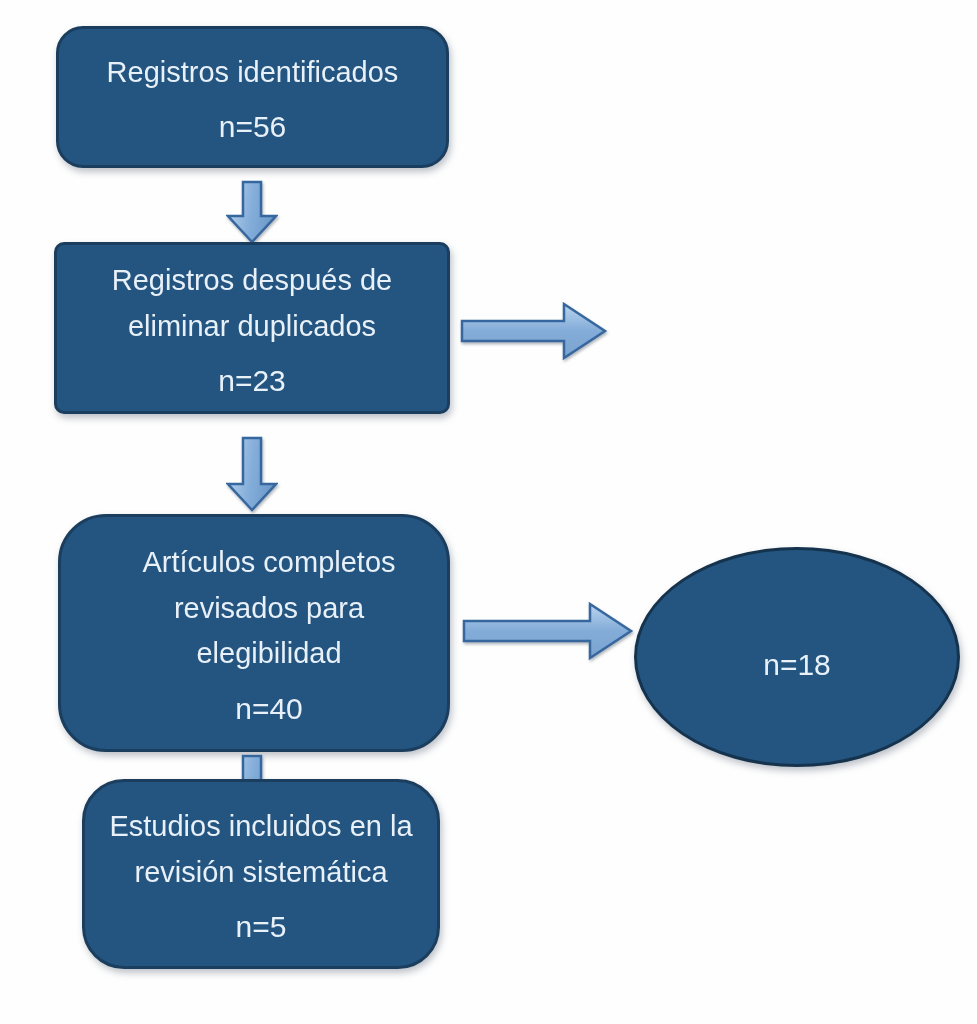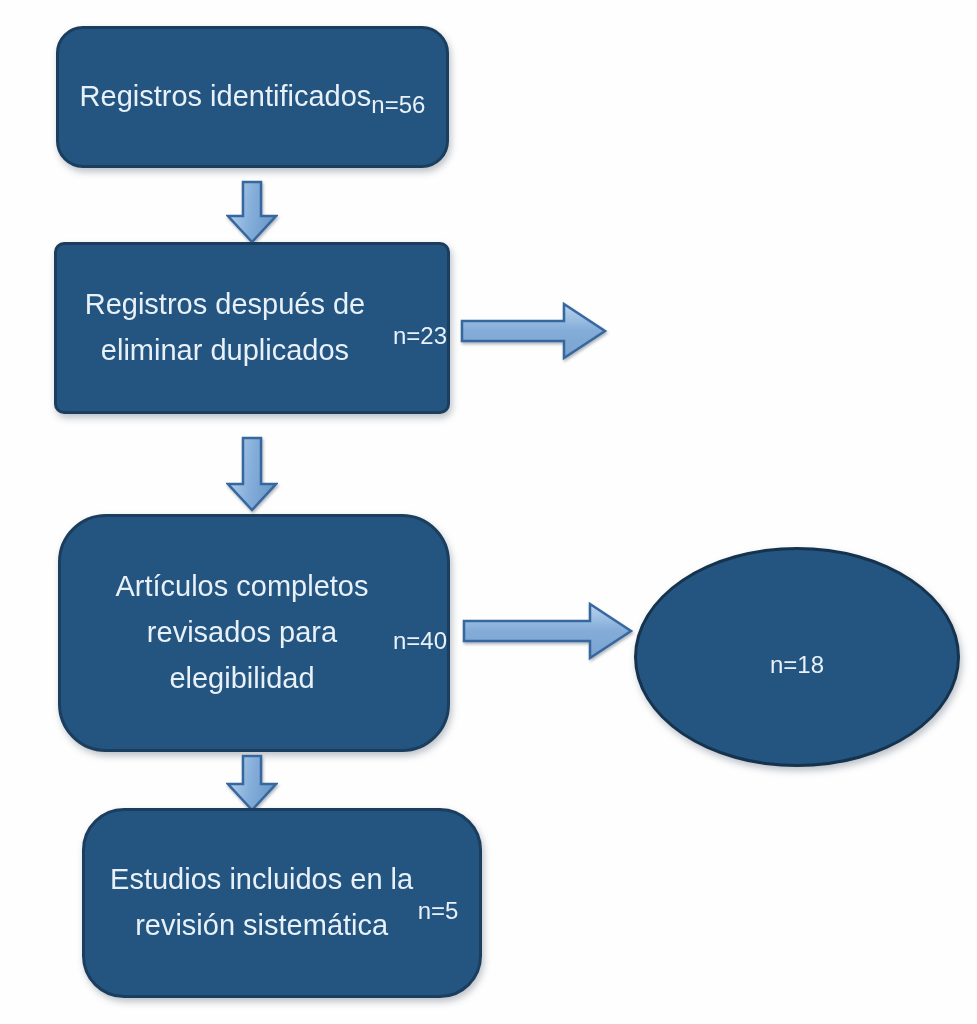--- a/index.html
+++ b/index.html
@@ -1,35 +1,35 @@
 <!DOCTYPE html>
 <html><head>
 <meta charset="utf-8">
 <style>
   html,body{margin:0;padding:0;background:#ffffff;}
   #canvas{
     position:relative;width:977px;height:1024px;background:#fefefe;overflow:hidden;
     font-family:"Liberation Sans","DejaVu Sans",sans-serif;
   }
   .shape{
-    position:absolute;display:flex;flex-direction:row;align-items:center;justify-content:center;
+    position:absolute;display:flex;flex-direction:column;align-items:center;justify-content:center;
     background:#235580;border:3px solid #1b3e5e;box-sizing:border-box;
     color:#e8f0f8;text-align:center;
     box-shadow:2px 4px 7px rgba(110,120,135,0.45);
   }
   .label{font-size:29px;line-height:1.58;}
-  .count{font-size:24px;margin-top:15px;}
+  .count{font-size:30px;margin-top:15px;}
   .ellipse{border-radius:50%;border-color:#16334e;}
   .arrow{position:absolute;filter:drop-shadow(1.5px 2px 1.5px rgba(110,120,135,0.55));}
 
   
   #b1{left:56px;top:26px;width:393px;height:142px;border-radius:27px;}
   #b2{left:54px;top:242px;width:396px;height:172px;border-radius:10px;}
   #b3{left:58px;top:514px;width:392px;height:238px;border-radius:48px;padding-left:30px;}
-  #b4{left:82px;top:808px;width:400px;height:190px;border-radius:42px;}
+  #b4{left:82px;top:779px;width:358px;height:190px;border-radius:42px;}
   #e1{left:606px;top:228px;width:356px;height:204px;}
   #e2{left:634px;top:547px;width:326px;height:220px;}
   #b1 .label{max-width:340px;}
   #b2 .label{max-width:340px;}
   #b3 .label{max-width:312px;}
   #b4 .label{max-width:312px;}
   #e1 .label{max-width:245px;}
   #e2 .label{max-width:210px;}
 
   

